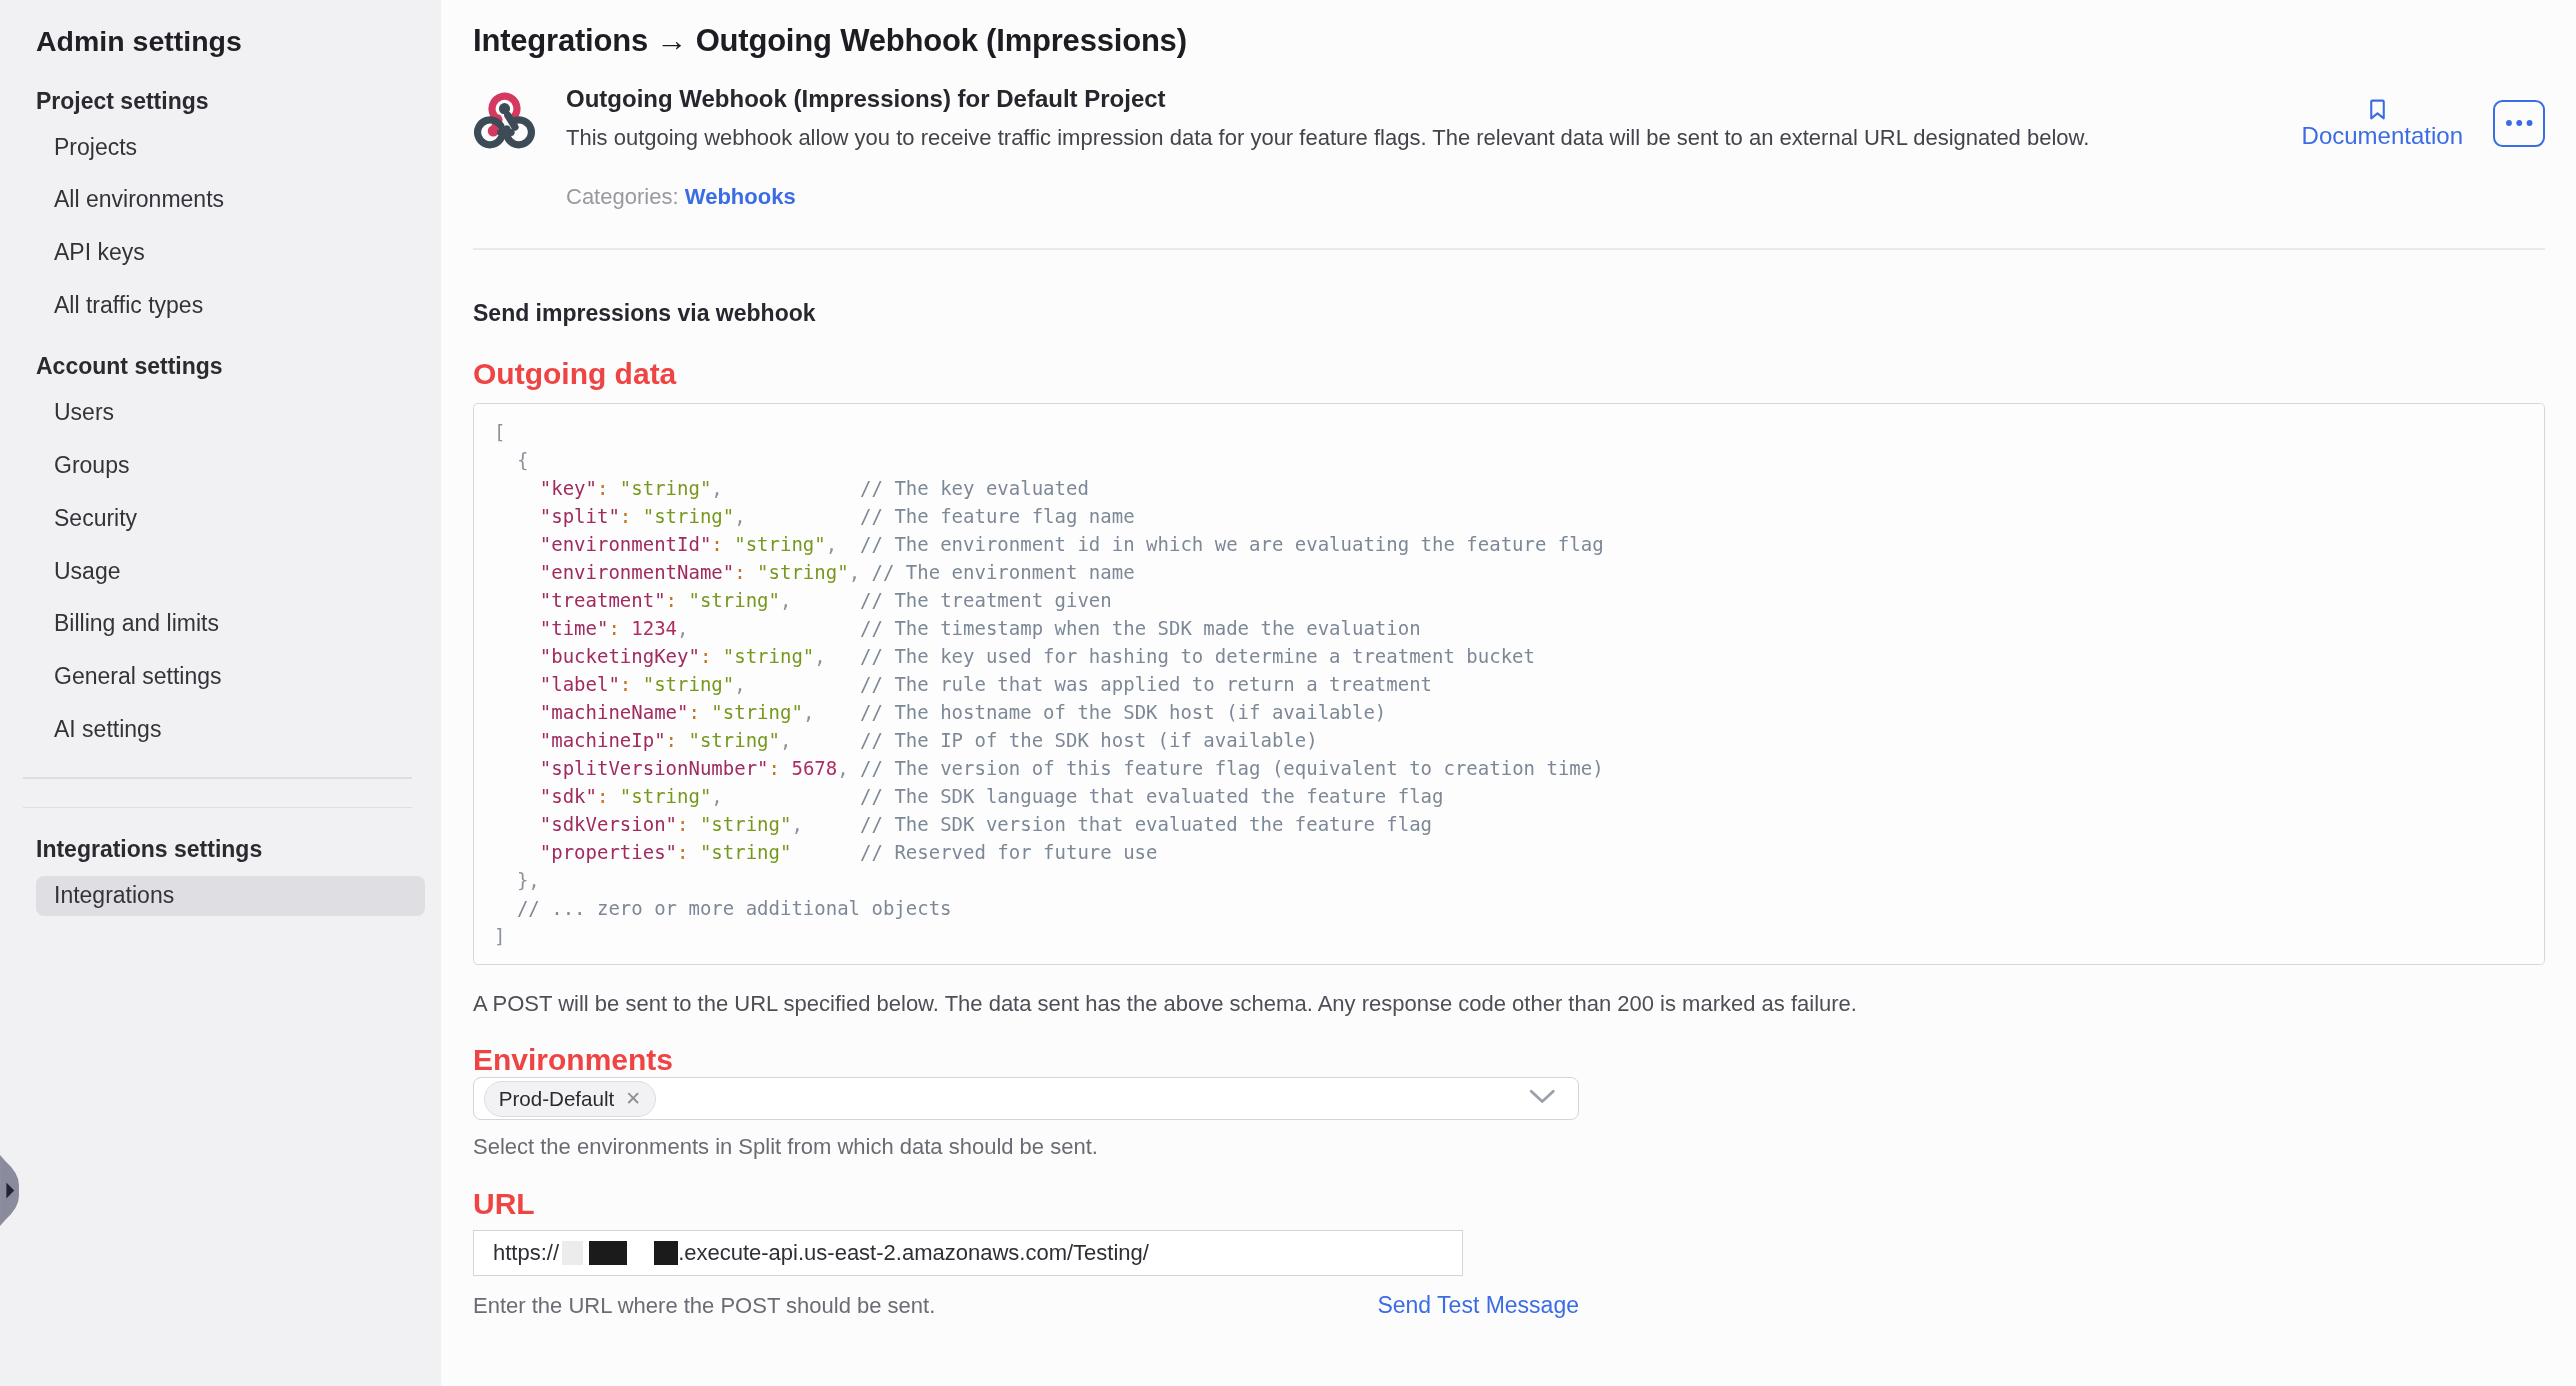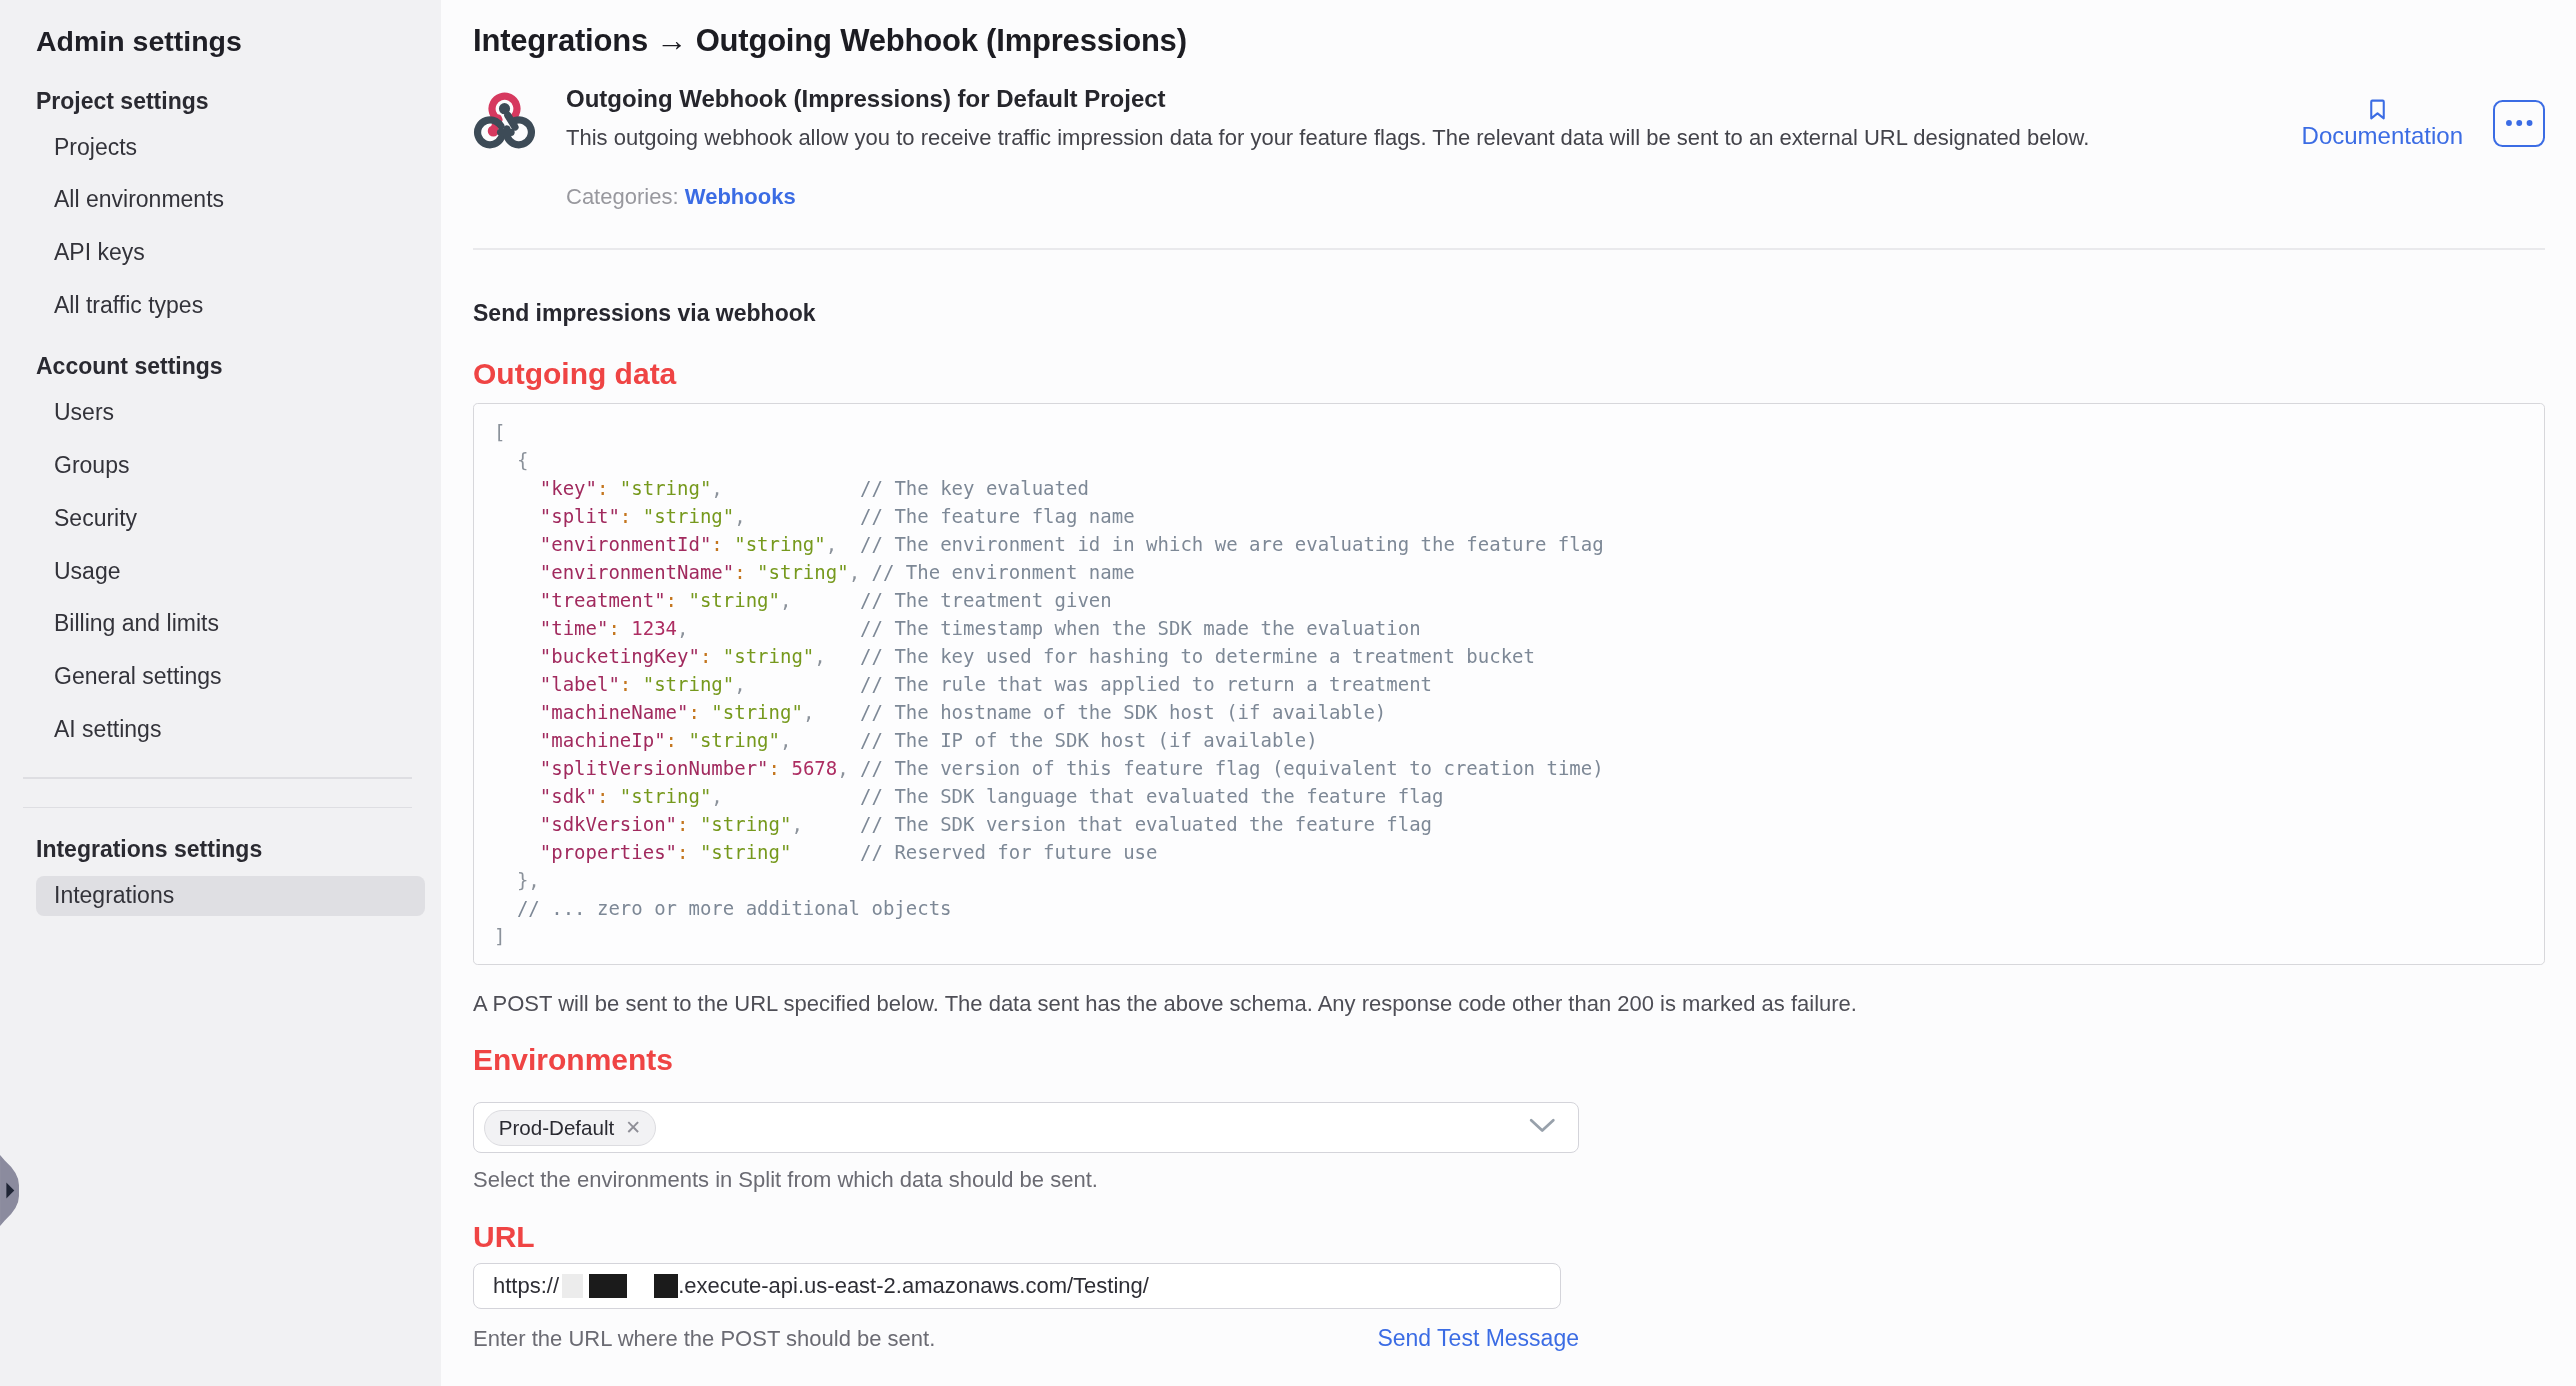--- a/index.html
+++ b/index.html
@@ -77,37 +77,37 @@
   .t-k { color: #a12a5e; }
   .t-c { color: #c4761f; }
   .t-s { color: #76991d; }
   .t-n { color: #ad2d62; }
   .t-m { color: #7d8896; }
   .t-w { color: transparent; }
 
   .post-note { font-size: 22px; color: #4e4e56; line-height: 28.5px; margin-top: 25px; }
 
   .select-box {
-    margin-top: 28px; width: 1106px; height: 51px;
+    margin-top: 3px; width: 1106px; height: 43px;
     background: #ffffff; border: 1.6px solid #d4d4da; border-radius: 8px;
     display: flex; align-items: center; padding: 0 22px 0 9.5px; cursor: pointer;
   }
   .chip {
     display: inline-flex; align-items: center; height: 36px;
     background: #f2f2f4; border: 0.8px solid #dcdce0; border-radius: 18px;
     padding: 0 14.2px; font-size: 20.6px; color: #2a2a31; cursor: default;
   }
   .chip .x { margin-left: 11px; color: #8e8e96; font-size: 19px; cursor: pointer; }
   .select-box .chev { margin-left: auto; }
 
   .help-text { font-size: 22px; color: #6b6b73; line-height: 28.5px; margin-top: 13px; }
 
   .url-input {
-    margin-top: 11px; width: 1088px; height: 46px;
-    background: #ffffff; border: 1.6px solid #d4d4da; border-radius: 8px;
+    margin-top: 11px; width: 990px; height: 46px;
+    background: #ffffff; border: 1.6px solid #d4d4da; border-radius: 0;
     display: flex; align-items: center; padding: 0 19px;
     font-size: 22px; color: #2e2e35; cursor: text;
   }
   .rb { display: inline-block; height: 24px; vertical-align: middle; }
   .rb.light { width: 20.6px; background: #ececec; margin-left: 3.2px; }
   .rb.dark1 { width: 38px; background: #1b1b1b; margin-left: 6.3px; }
   .rb.dark2 { width: 24px; background: #1b1b1b; margin-left: 27px; }
 
   .footer-row { width: 1106px; display: flex; justify-content: space-between; align-items: baseline; margin-top: 16px; }
   .footer-row .help-text { margin-top: 0; }

